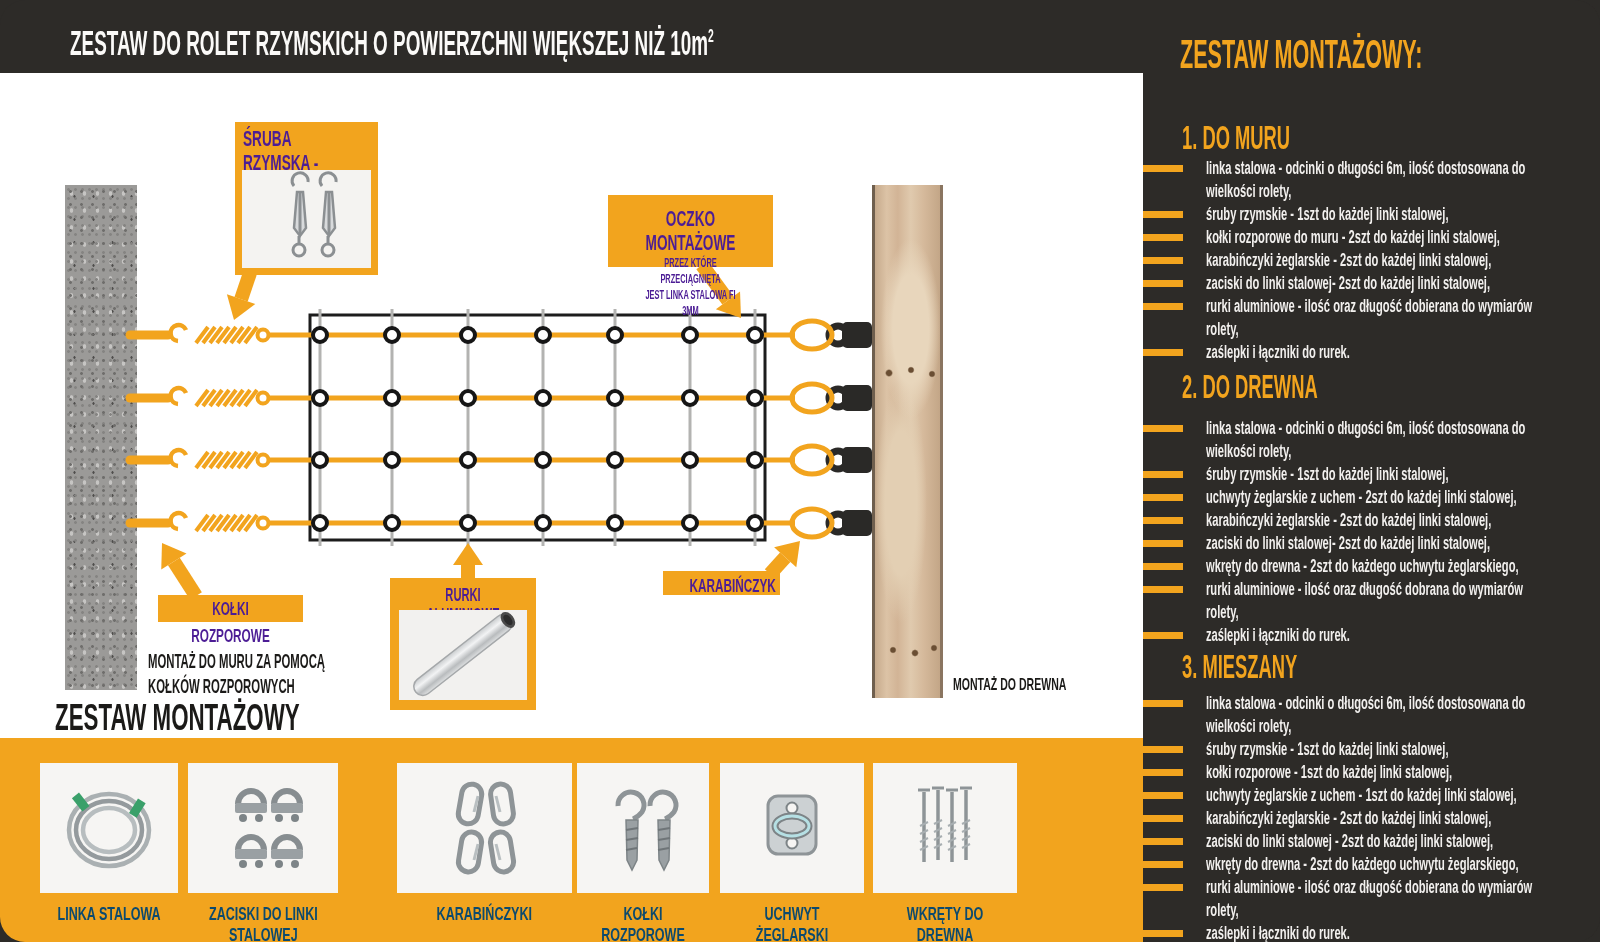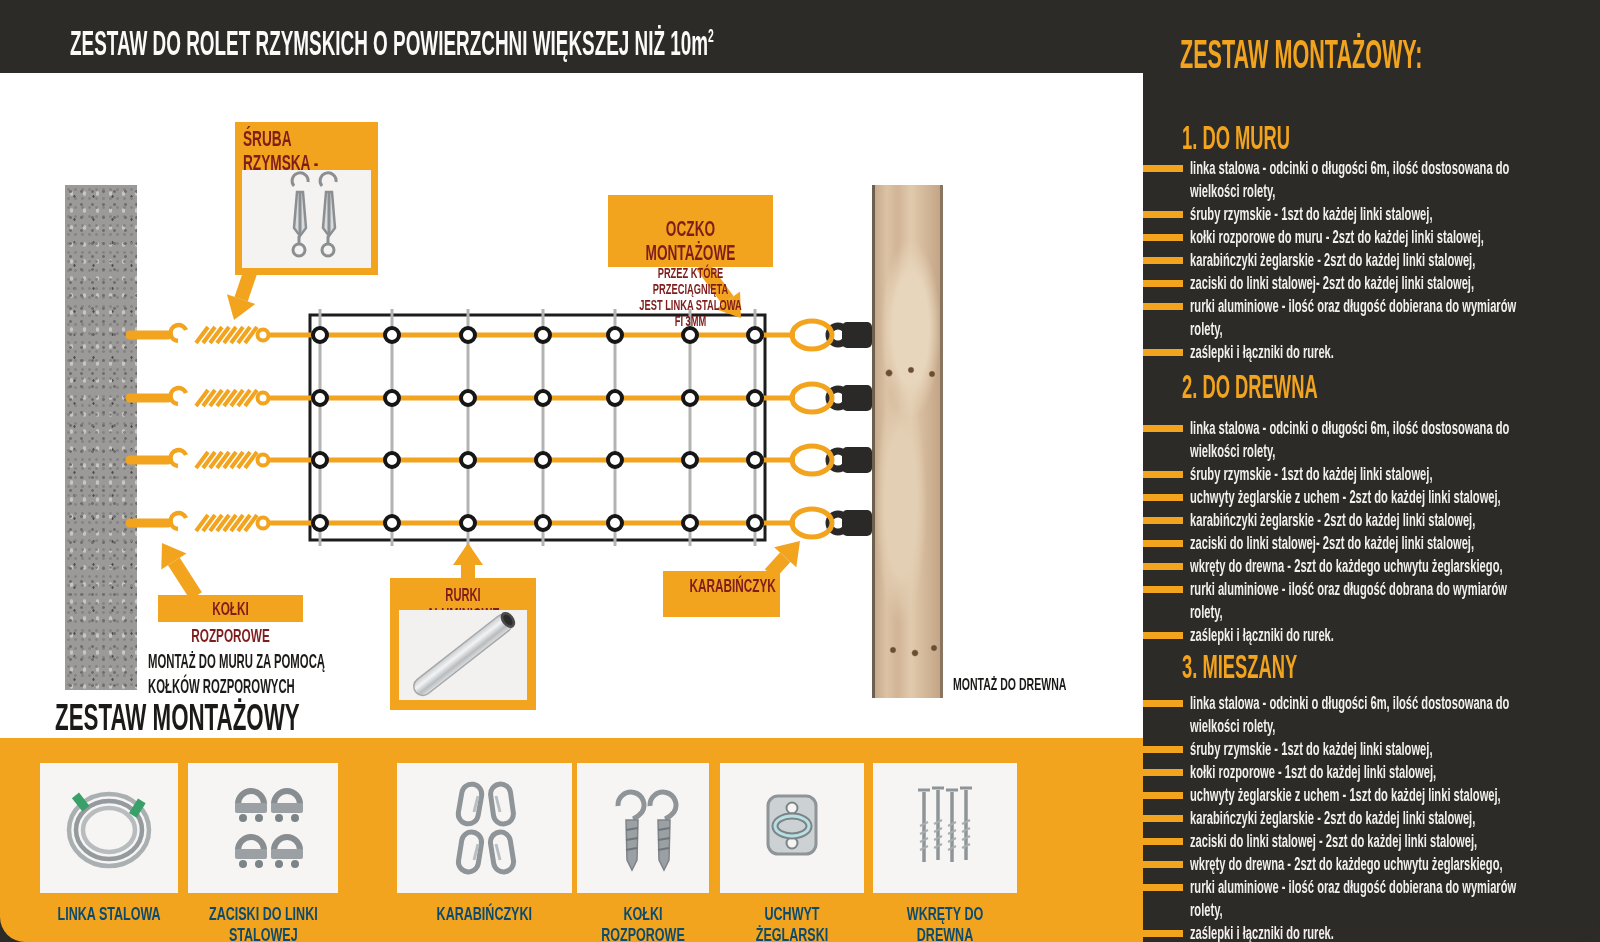--- a/index.html
+++ b/index.html
@@ -32,50 +32,50 @@
           radial-gradient(circle at 57px 189px,#6a4e33 2.2px,transparent 3.6px),
           radial-gradient(circle at 18px 465px,#6a4e33 2.2px,transparent 3.6px),
           radial-gradient(circle at 40px 468px,#6a4e33 2.4px,transparent 3.8px),
           radial-gradient(circle at 59px 463px,#6a4e33 2.2px,transparent 3.6px),
           radial-gradient(ellipse 30px 90px at 55% 28%,#e8d6bc 60%,transparent 100%),
           radial-gradient(ellipse 26px 120px at 40% 62%,#e3cfb3 60%,transparent 100%),
           linear-gradient(90deg,#c6aa8c,#dcc3a6 18%,#d2b496 35%,#e0caae 55%,#d5b99b 75%,#c3a687);
         border-left:3px solid #6f5f4e;border-right:3px solid #8a7560;box-sizing:border-box;}
   #diagram{position:absolute;left:0;top:0;width:1143px;height:665px;z-index:2;}
 
-  .ybox{position:absolute;background:#f2a41e;color:#7f1d1d;font-weight:bold;z-index:3;box-sizing:border-box;}
+  .ybox{position:absolute;background:#f2a41e;color:#4c1d95;font-weight:bold;z-index:3;box-sizing:border-box;}
   #box-sruba{left:235px;top:49px;width:143px;height:153px;padding:5px 0 0 8px;}
   #box-sruba .l1{font-size:22px;line-height:24px;}
   #box-sruba .l2{font-size:15px;line-height:17px;}
   #box-sruba .photo{position:absolute;left:7px;right:7px;top:48px;bottom:7px;background:#f4f3f1;}
-  #box-oczko{left:608px;top:122px;width:165px;height:72px;text-align:center;padding-top:22px;}
+  #box-oczko{left:608px;top:122px;width:165px;height:72px;text-align:center;padding-top:12px;}
   #box-oczko .l1{font-size:22px;line-height:24px;}
-  #box-oczko .l2{font-size:15px;line-height:16px;text-align:center;}
+  #box-oczko .l2{font-size:12px;line-height:16px;text-align:center;}
   #box-kolki{left:158px;top:522px;width:145px;height:27px;text-align:center;font-size:19px;line-height:27px;}
   #box-rurki{left:390px;top:505px;width:146px;height:132px;text-align:center;padding-top:7px;}
   #box-rurki .l1{font-size:18px;line-height:20px;}
   #box-rurki .photo{position:absolute;left:9px;right:9px;top:32px;bottom:10px;background:#f2f1ef;}
-  #box-karab{left:663px;top:498px;width:117px;height:46px;text-align:center;font-size:19px;line-height:30px;}
+  #box-karab{left:663px;top:498px;width:117px;height:24px;text-align:center;font-size:19px;line-height:30px;}
 
   .caption{position:absolute;color:#1b1a18;font-weight:bold;z-index:3;}
   #cap-mur{left:148px;top:575px;font-size:21px;line-height:25px;}
   #cap-drewno{left:953px;top:602px;font-size:17px;line-height:20px;}
   #cap-zestaw{left:55px;top:625px;font-size:36px;line-height:40px;}
 
   #strip{position:absolute;left:0;top:738px;width:1143px;height:204px;background:#f2a41e;z-index:1;}
   .card{position:absolute;top:25px;height:130px;background:#f6f5f3;display:flex;align-items:center;justify-content:center;}
   .card svg{display:block;}
   .card-label{position:absolute;top:165px;text-align:center;color:#0c4a6e;font-weight:bold;
               font-size:19px;line-height:21px;white-space:pre-line;}
 
   #panel{position:absolute;left:1143px;top:0;width:457px;height:942px;background:#2d2b28;}
   #panel-title{margin:34px 0 0 37px;color:#f2a41e;font-weight:bold;font-size:40px;line-height:40px;}
   .sec-h{margin-left:39px;color:#f2a41e;font-weight:bold;font-size:34px;line-height:34px;}
   .sec-ul{list-style:none;margin:0;padding:0;}
-  .sec-ul li{position:relative;padding-left:47px;color:#f2f0ee;font-weight:bold;}
+  .sec-ul li{position:relative;padding-left:63px;color:#f2f0ee;font-weight:bold;}
   .sec-ul li::before{content:"";position:absolute;left:0;top:8px;width:40px;height:7px;background:#f2a41e;}
   .sec-ul li .txt{font-size:18px;line-height:23px;white-space:pre-line;width:680px;}
 </style>
 </head>
 <body>
 
 <div id="page">
 
   <div id="titlebar">
     <span class="sq54"><span>ZESTAW DO ROLET RZYMSKICH O POWIERZCHNI WIĘKSZEJ NIŻ 10m</span><sup>2</sup></span>

